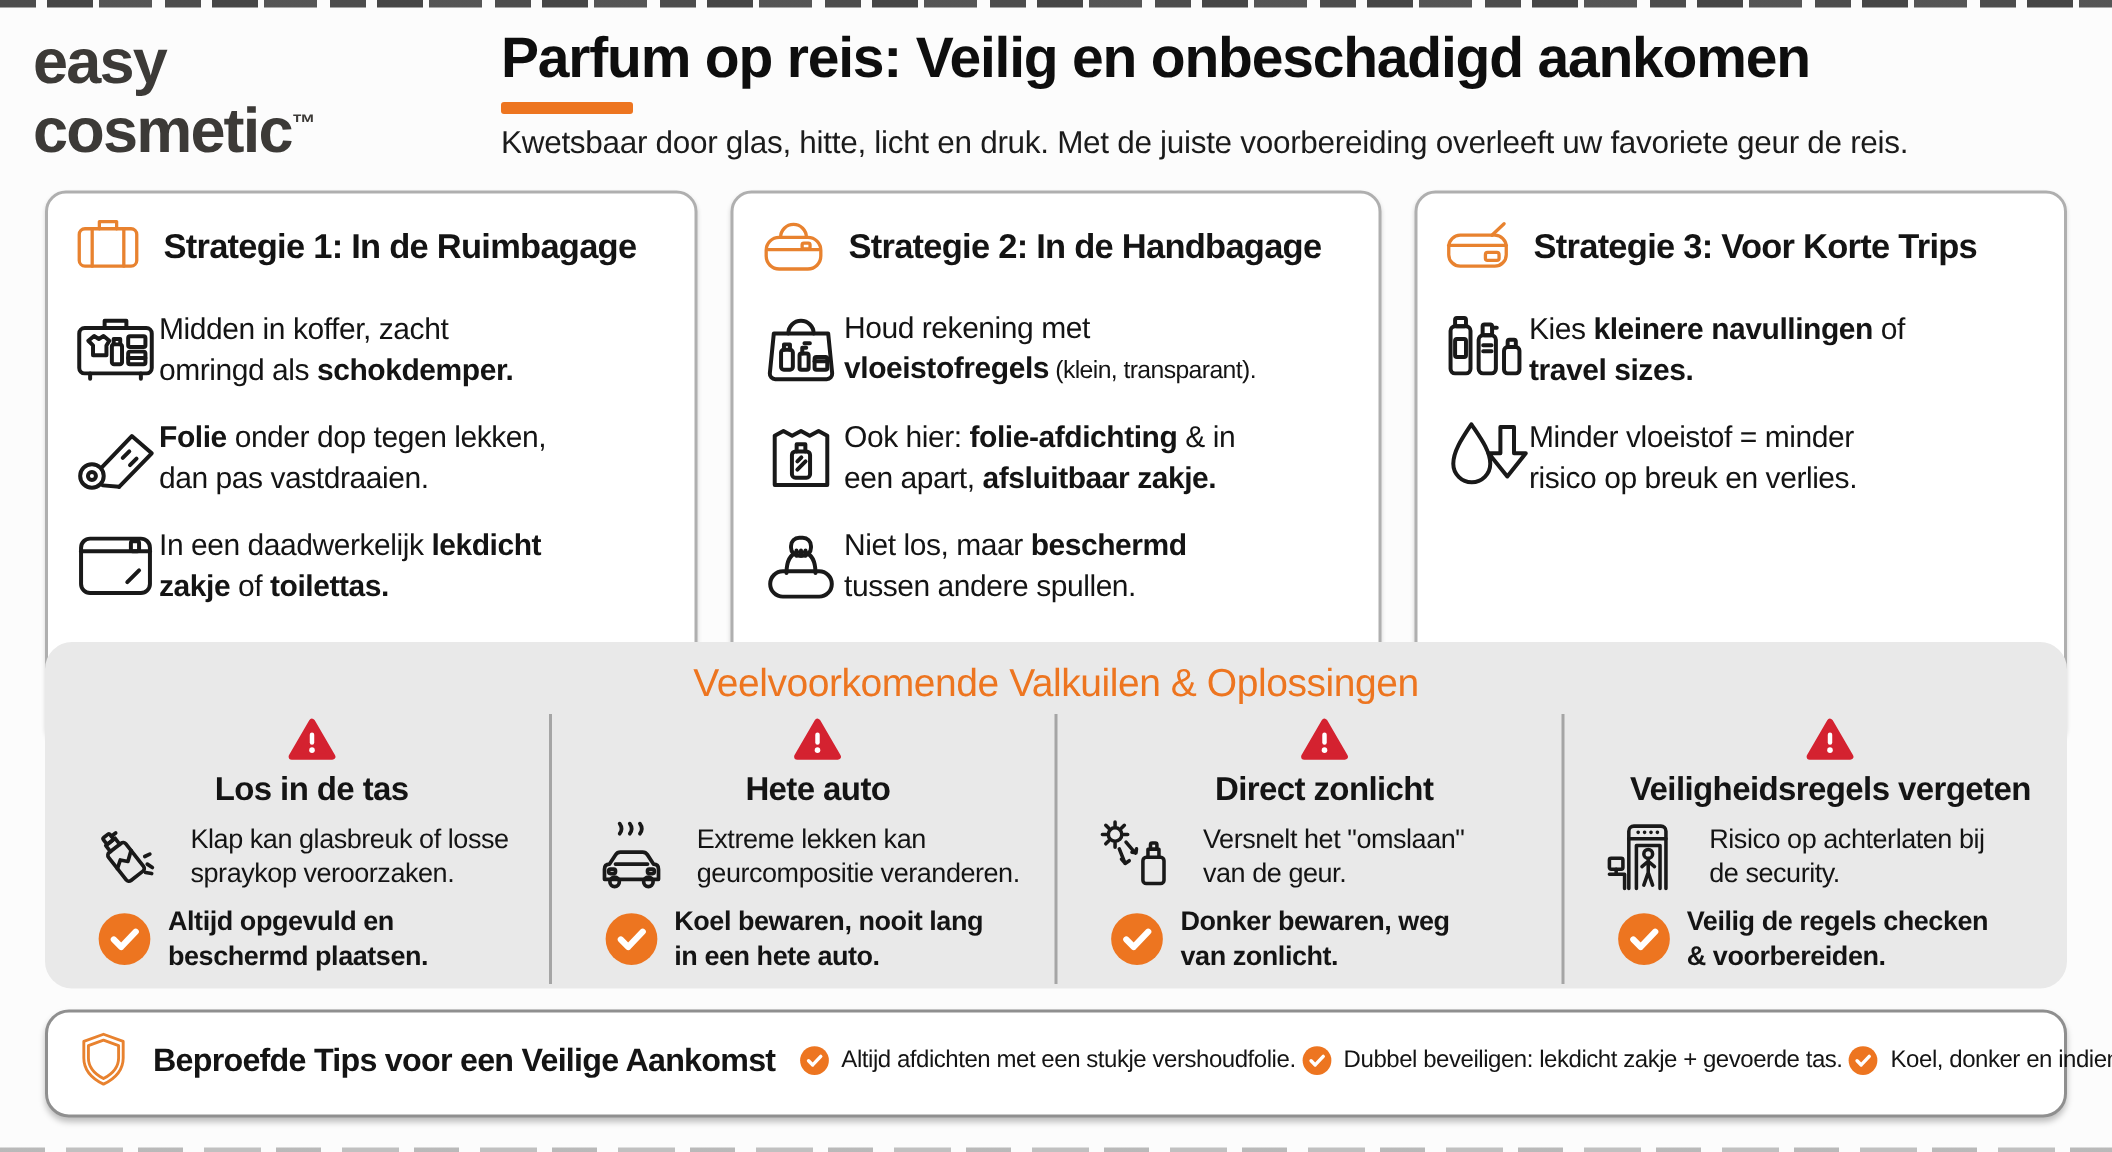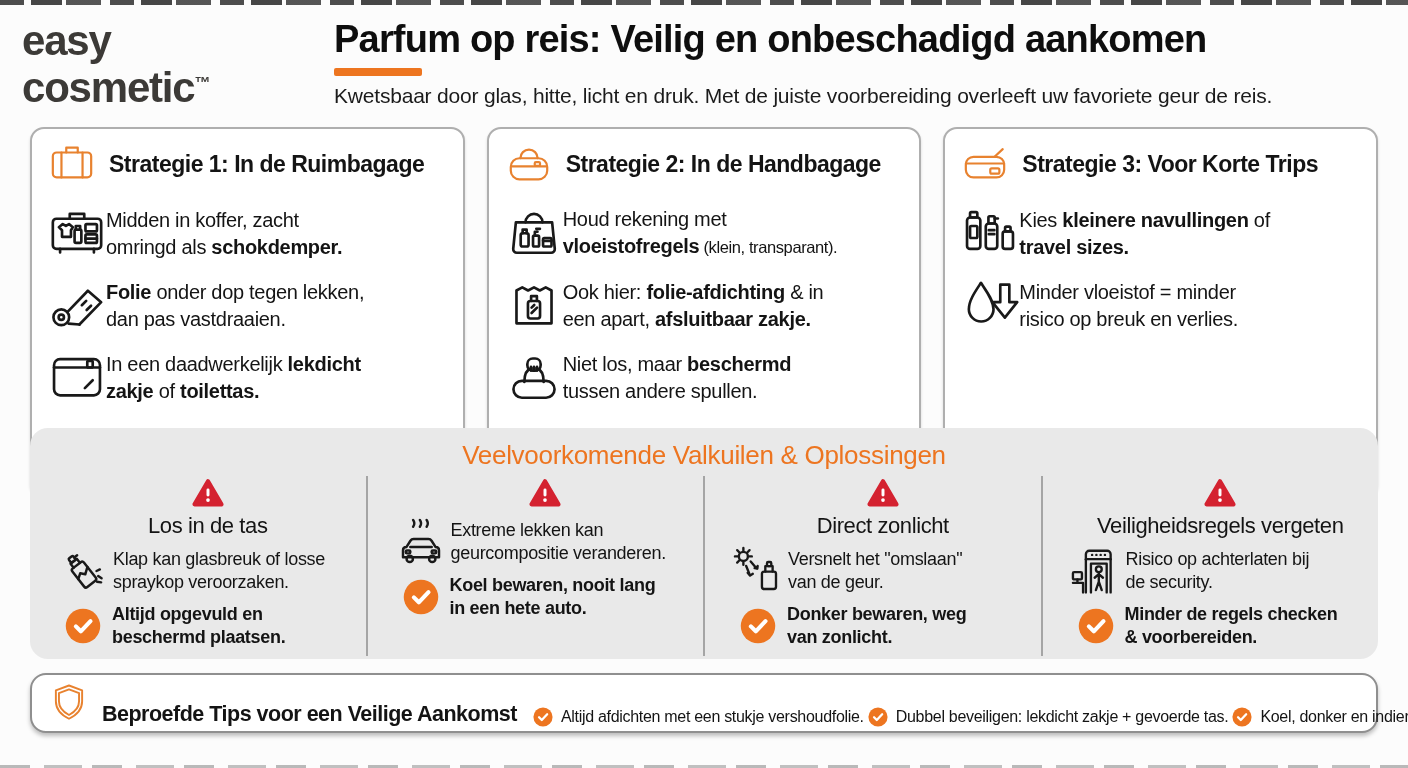--- a/index.html
+++ b/index.html
@@ -50,33 +50,33 @@
 
   
   .pitfalls{position:absolute;left:30px;right:30px;top:428px;height:231px;background:var(--band);border-radius:18px}
   .pf-title{text-align:center;font-size:26px;font-weight:400;color:var(--accent);
     padding-top:12px;letter-spacing:-.3px}
   .pf-grid{display:flex;margin-top:5px;height:180px}
   .pcol{flex:1 1 0;padding:0 6px 0 26px;min-width:0}
   .pcol + .pcol{border-left:2px solid var(--divider)}
   .warn{width:38px;height:34px;margin:0 auto;display:block}
   .warn svg{width:100%;height:100%;display:block}
-  .ptitle{text-align:center;font-size:22px;font-weight:400;letter-spacing:-.4px;margin-top:3px;white-space:nowrap}
-  .prow{display:flex;align-items:center;gap:3px;margin-top:5px;min-height:54px}
+  .ptitle{text-align:center;font-size:22px;font-weight:700;letter-spacing:-.4px;margin-top:3px;white-space:nowrap}
+  .prow{display:flex;align-items:center;gap:17px;margin-top:5px;min-height:54px}
   .prow .ico{flex:0 0 54px;height:54px;color:#191919}
   .ptext{font-size:18px;line-height:23px;letter-spacing:-.3px;white-space:nowrap}
   .srow{display:flex;align-items:center;gap:11px;margin-top:5px}
   .srow .chk{flex:0 0 36px;height:36px;margin-left:9px}
   .chk svg{width:100%;height:100%;display:block}
   .stext{font-size:18px;line-height:23px;font-weight:700;letter-spacing:-.3px;white-space:nowrap}
 
   
-  .tips{position:absolute;left:30px;right:30px;top:673px;height:60px;background:#fff;
+  .tips{position:absolute;left:30px;right:30px;top:673px;height:72px;background:#fff;
     border:2px solid var(--bar-border);border-radius:16px;box-shadow:0 3px 4px rgba(0,0,0,.25);
-    display:flex;align-items:flex-end;padding:0 12px 4px 16px;gap:12px}
+    display:flex;align-items:center;padding:0 12px 4px 16px;gap:12px}
   .tips .shield{width:42px;height:48px;flex:0 0 42px;color:var(--accent-icon)}
   .shield svg{width:100%;height:100%;display:block}
   .tips-title{font-size:21.5px;font-weight:700;letter-spacing:-.5px;white-space:nowrap;margin-right:4px}
   .tips-grid{flex:1;display:grid;grid-template-columns:1fr 1fr 1fr 1fr;column-gap:4px;row-gap:6px;min-width:0}
   .tip{display:flex;align-items:center;gap:8px;font-size:16px;letter-spacing:-.3px;white-space:nowrap}
   .tip .chk{flex:0 0 20px;height:20px;margin-left:0}
 </style>
 </head>
 <body>
 
@@ -276,20 +276,21 @@
     </div>
 
     <div class="pcol">
       <span class="warn">
         <svg viewBox="0 0 48 48">
             <path d="M24 7.5L43 40H5z" fill="#D42230" stroke="#D42230" stroke-width="6" stroke-linejoin="round"></path>
             <rect x="21.9" y="17.5" width="4.2" height="11.5" rx="2.1" fill="#fff"></rect>
             <circle cx="24" cy="34" r="2.6" fill="#fff"></circle>
           </svg>
       </span>
+      <div class="ptitle">Hete auto</div>
       <div class="prow">
         <span class="ico">
           <svg viewBox="0 0 48 48" fill="none" stroke="currentColor" stroke-width="2.2" stroke-linecap="round" stroke-linejoin="round">
               <path d="M17 4.5q2.2 3 0 6M23 4.5q2.2 3 0 6M29 4.5q2.2 3 0 6"></path>
               <path d="M8 37.5v-6q0-3 3-3l3.6-5.6q1-1.5 2.8-1.5h13.2q1.8 0 2.8 1.5L37 28.5q3 0 3 3v6z"></path>
               <path d="M14.5 28.5h19"></path>
               <rect x="10.5" y="31.5" width="4" height="2.6" rx="1"></rect>
               <rect x="33.5" y="31.5" width="4" height="2.6" rx="1"></rect>
               <circle cx="14" cy="39" r="2.8"></circle>
               <circle cx="34" cy="39" r="2.8"></circle>
@@ -366,21 +367,21 @@
         </span>
         <span class="ptext"><span>Risico op achterlaten bij</span><br><span>de security.</span></span>
       </div>
       <div class="srow">
         <span class="chk">
           <svg viewBox="0 0 48 48">
               <circle cx="24" cy="24" r="23" fill="#ED7520"></circle>
               <path d="M14.5 24.5l6.6 6.6L34 17.5" fill="none" stroke="#fff" stroke-width="5.5" stroke-linecap="round" stroke-linejoin="round"></path>
             </svg>
         </span>
-        <span class="stext"><span>Minder de regels checken</span><br><span>&amp; voorbereiden.</span></span>
+        <span class="stext"><span>Veilig de regels checken</span><br><span>&amp; voorbereiden.</span></span>
       </div>
     </div>
 
   </div>
 </div>
 
 <div class="tips">
   <span class="shield">
     <svg viewBox="0 0 48 48" fill="none" stroke="currentColor" stroke-width="2.2" stroke-linecap="round" stroke-linejoin="round">
         <path d="M24 4l15 5.5V22c0 9.5-6 15.6-15 20-9-4.4-15-10.5-15-20V9.5z"></path>

